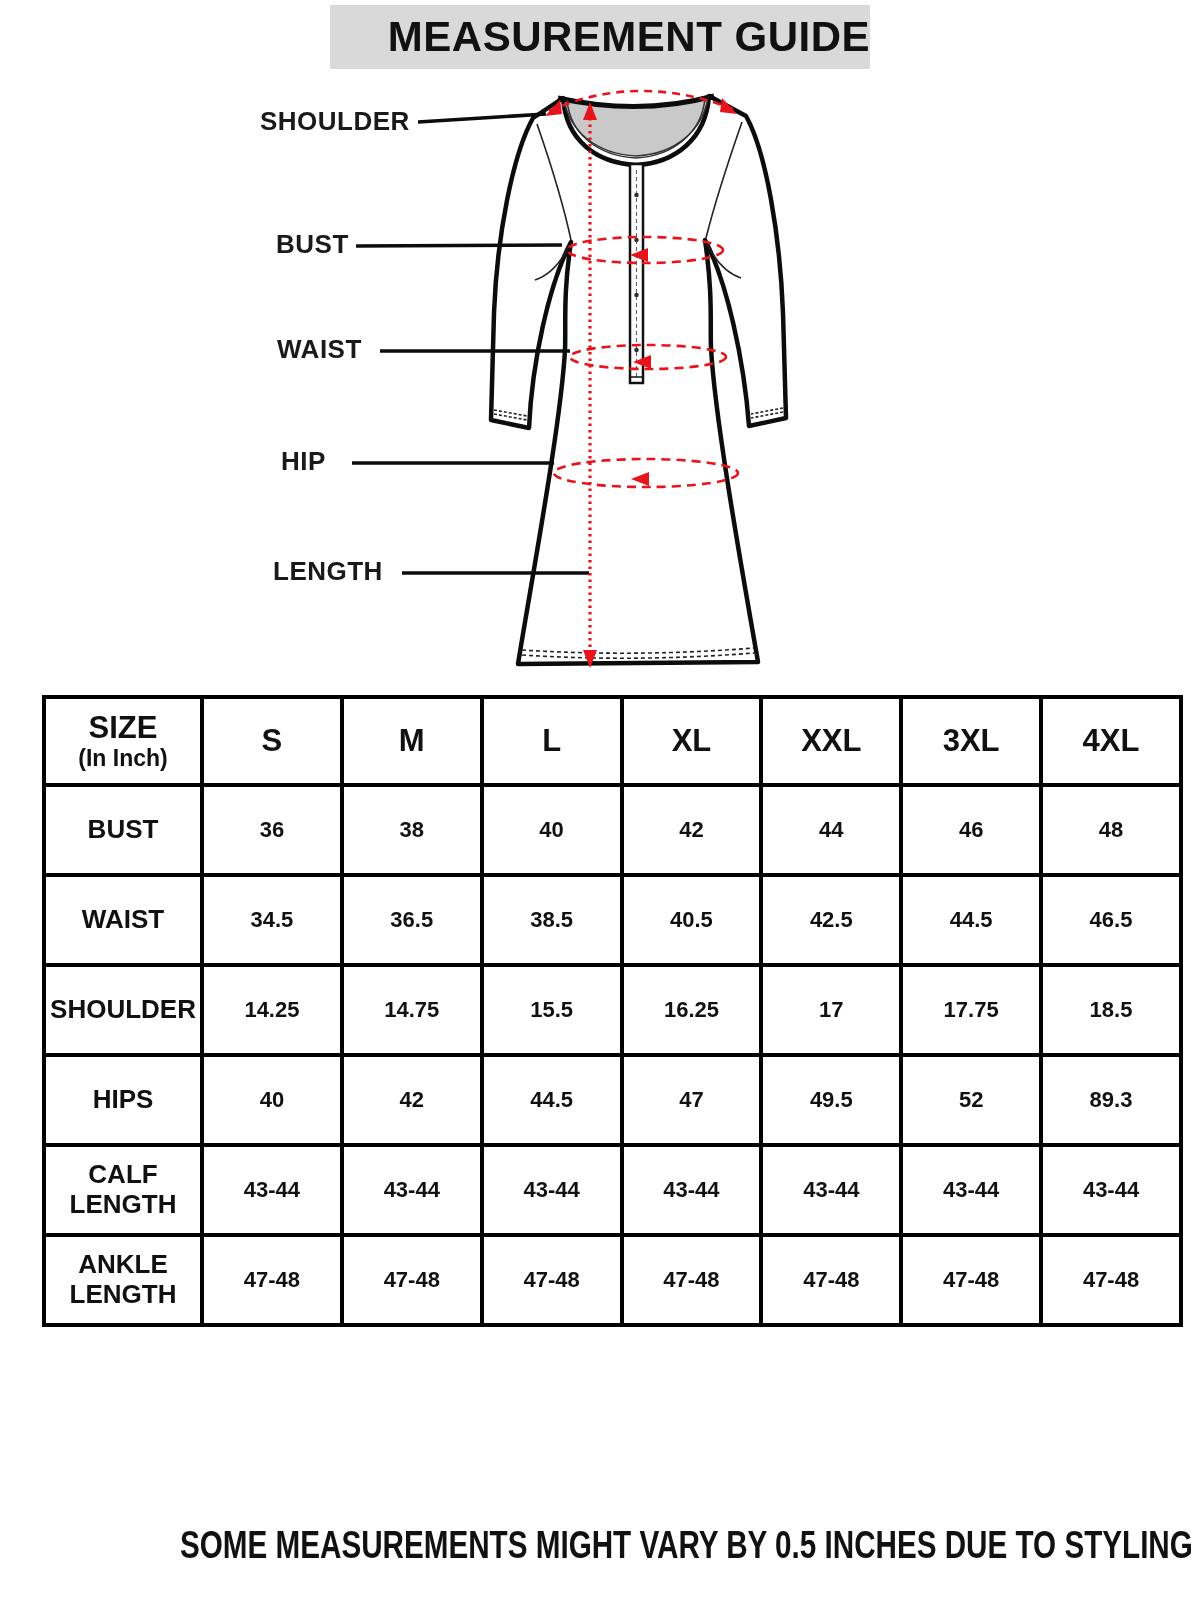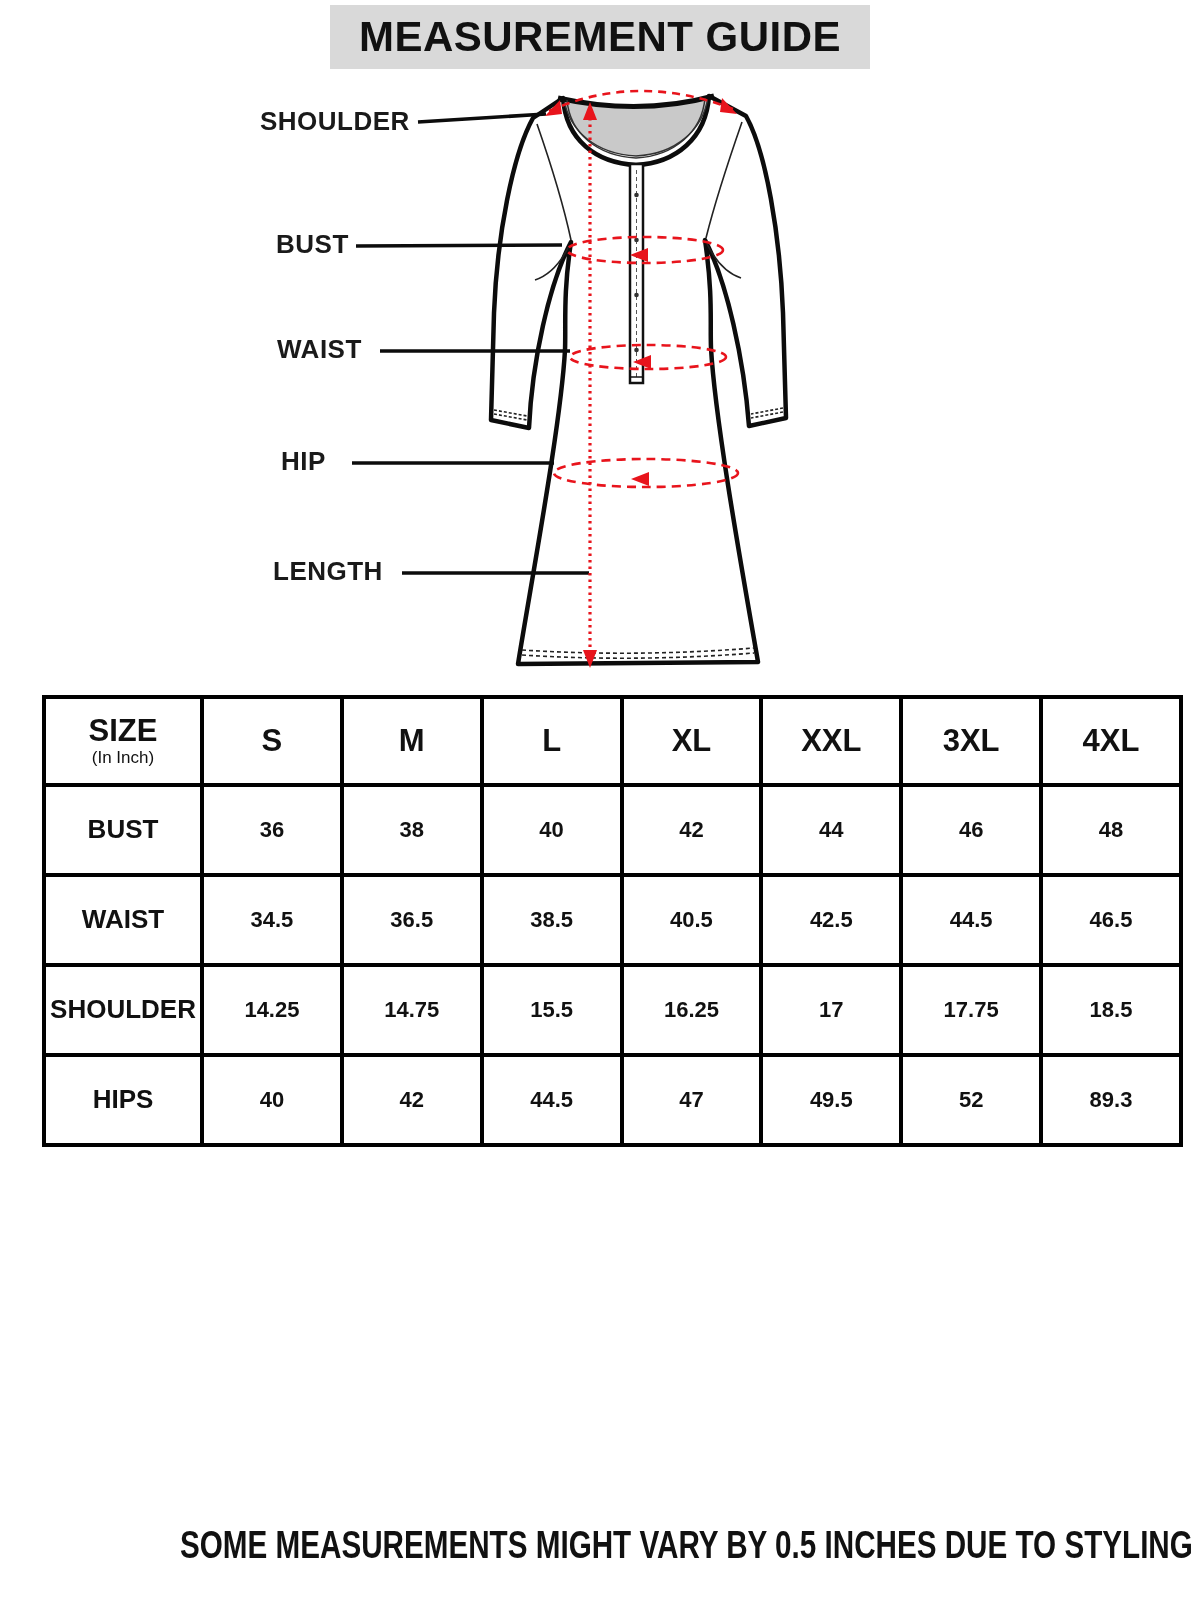--- a/index.html
+++ b/index.html
@@ -3,21 +3,21 @@
 <meta charset="utf-8">
 <style>
   html,body{margin:0;padding:0;background:#ffffff;}
   #page{
     position:relative;width:1200px;height:1600px;background:#ffffff;overflow:hidden;
     font-family:"Liberation Sans", sans-serif;color:#111;
   }
   
   .title-band{
     position:absolute;left:330px;top:5px;width:540px;height:64px;
-    background:#d9d9d9;display:flex;align-items:center;justify-content:center;
+    background:#d9d9d9;display:flex;align-items:center;justify-content:flex-end;
   }
   .title-band span{font-size:42px;font-weight:bold;letter-spacing:.5px;color:#111;}
   
   #diagram-svg{position:absolute;left:0;top:70px;width:1200px;height:600px;}
   .diag-label{
     position:absolute;font-size:26px;font-weight:bold;color:#1a1a1a;letter-spacing:.5px;
     white-space:nowrap;
   }
   .lbl-shoulder{left:260px;top:106px;}
   .lbl-bust{left:276px;top:229px;}
@@ -29,21 +29,21 @@
     position:absolute;left:42px;top:695px;width:1141px;
     border-collapse:collapse;table-layout:fixed;background:#fff;
   }
   table.size-chart th, table.size-chart td{
     border:4px solid #000;text-align:center;vertical-align:middle;
     color:#111;padding:0 2px;
   }
   table.size-chart thead tr{height:88px;}
   table.size-chart tbody tr{height:90px;}
   th.corner div.sz{font-size:31px;font-weight:bold;line-height:1.1;}
-  th.corner div.unit{font-size:17px;font-weight:normal;line-height:1.15;}
+  th.corner div.unit{font-size:23px;font-weight:bold;line-height:1.15;}
   th.colhead{font-size:31px;font-weight:bold;}
   th.rowlabel{font-size:26px;font-weight:bold;line-height:1.15;}
   td.val{font-size:22px;font-weight:bold;}
   
   .footer-note{
     position:absolute;left:0;top:1524px;width:1200px;text-align:center;
   }
   .footer-note span{
     display:inline-block;font-size:38px;font-weight:bold;white-space:nowrap;
     transform:scaleX(0.78);transform-origin:center;color:#111;
@@ -203,20 +203,40 @@
         <tr>
           <th class="rowlabel">HIPS</th>
           <td class="val">40</td>
           <td class="val">42</td>
           <td class="val">44.5</td>
           <td class="val">47</td>
           <td class="val">49.5</td>
           <td class="val">52</td>
           <td class="val">89.3</td>
         </tr>
+        <tr>
+          <th class="rowlabel">CALF LENGTH</th>
+          <td class="val">43-44</td>
+          <td class="val">43-44</td>
+          <td class="val">43-44</td>
+          <td class="val">43-44</td>
+          <td class="val">43-44</td>
+          <td class="val">43-44</td>
+          <td class="val">43-44</td>
+        </tr>
+        <tr>
+          <th class="rowlabel">ANKLE LENGTH</th>
+          <td class="val">47-48</td>
+          <td class="val">47-48</td>
+          <td class="val">47-48</td>
+          <td class="val">47-48</td>
+          <td class="val">47-48</td>
+          <td class="val">47-48</td>
+          <td class="val">47-48</td>
+        </tr>
       </tbody>
   </table>
 
   <div class="footer-note">
     <span>SOME MEASUREMENTS MIGHT VARY BY 0.5 INCHES DUE TO STYLING IN THE GARMENT</span>
   </div>
 
 </div>
 
 </body></html>

